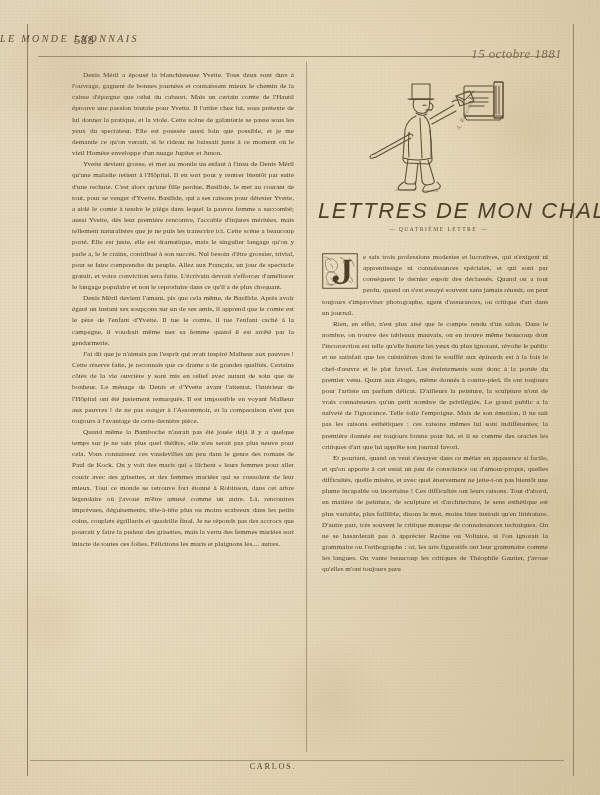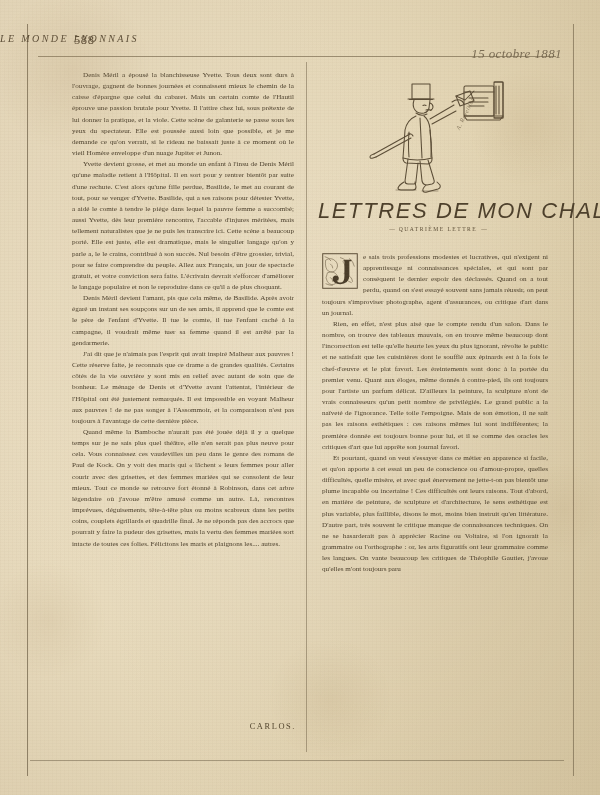--- a/index.html
+++ b/index.html
@@ -81,21 +81,21 @@
     text-align: justify;
     color: #4a3e2b;
     hyphens: auto;
   }
   .col-left  { left: 64px; margin-left: 8px; }
   .col-right { left: 322px; top: 252px; width: 226px; }
   .col p { margin: 0; text-indent: 11px; }
   .col p.no-indent { text-indent: 0; }
 
   .signature {
-    position: absolute; left: 74px; top: 722px; width: 222px;
+    position: absolute; left: 74px; top: 762px; width: 222px;
     text-align: right; padding-right: 24px;
     font-variant: small-caps; font-size: 8.4px; letter-spacing: 1.6px;
     color: #53462f;
   }
 
   
   .illus { position: absolute; left: 352px; top: 72px; width: 160px; height: 122px; }
   .illus svg { display: block; width: 100%; height: 100%; }
   .illus-sig {
     position: absolute; left: 455px; top: 128px;

